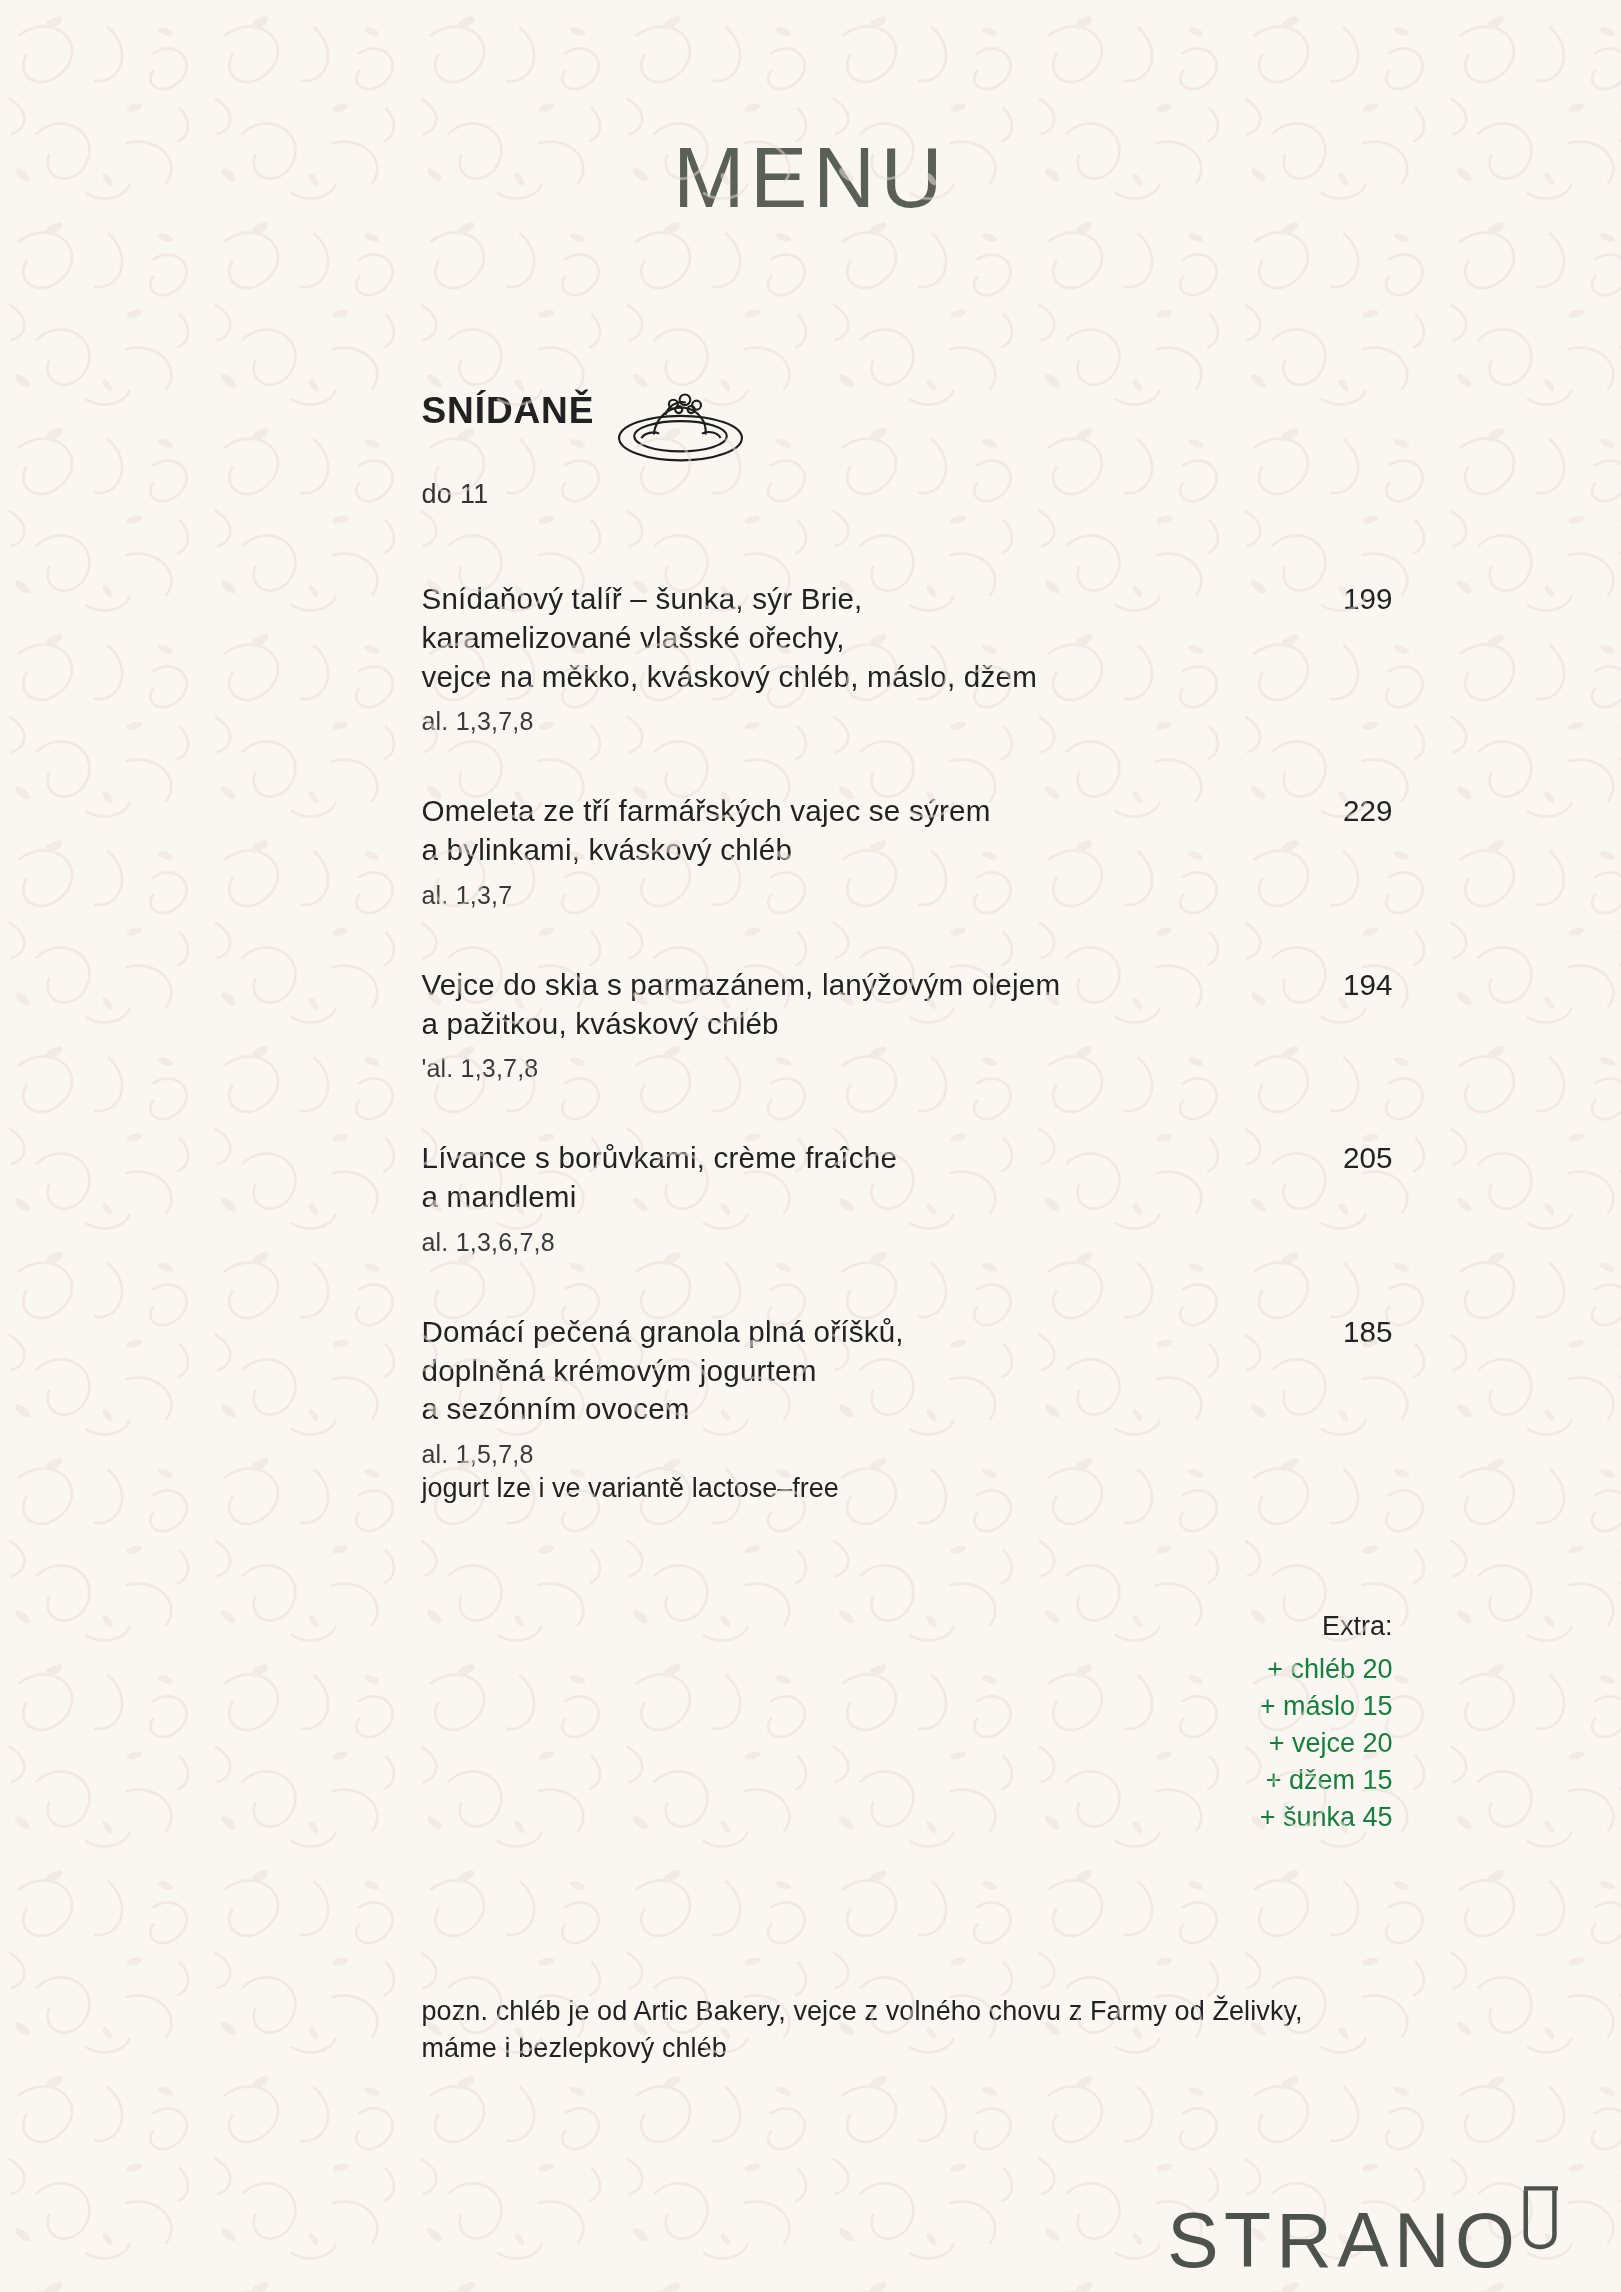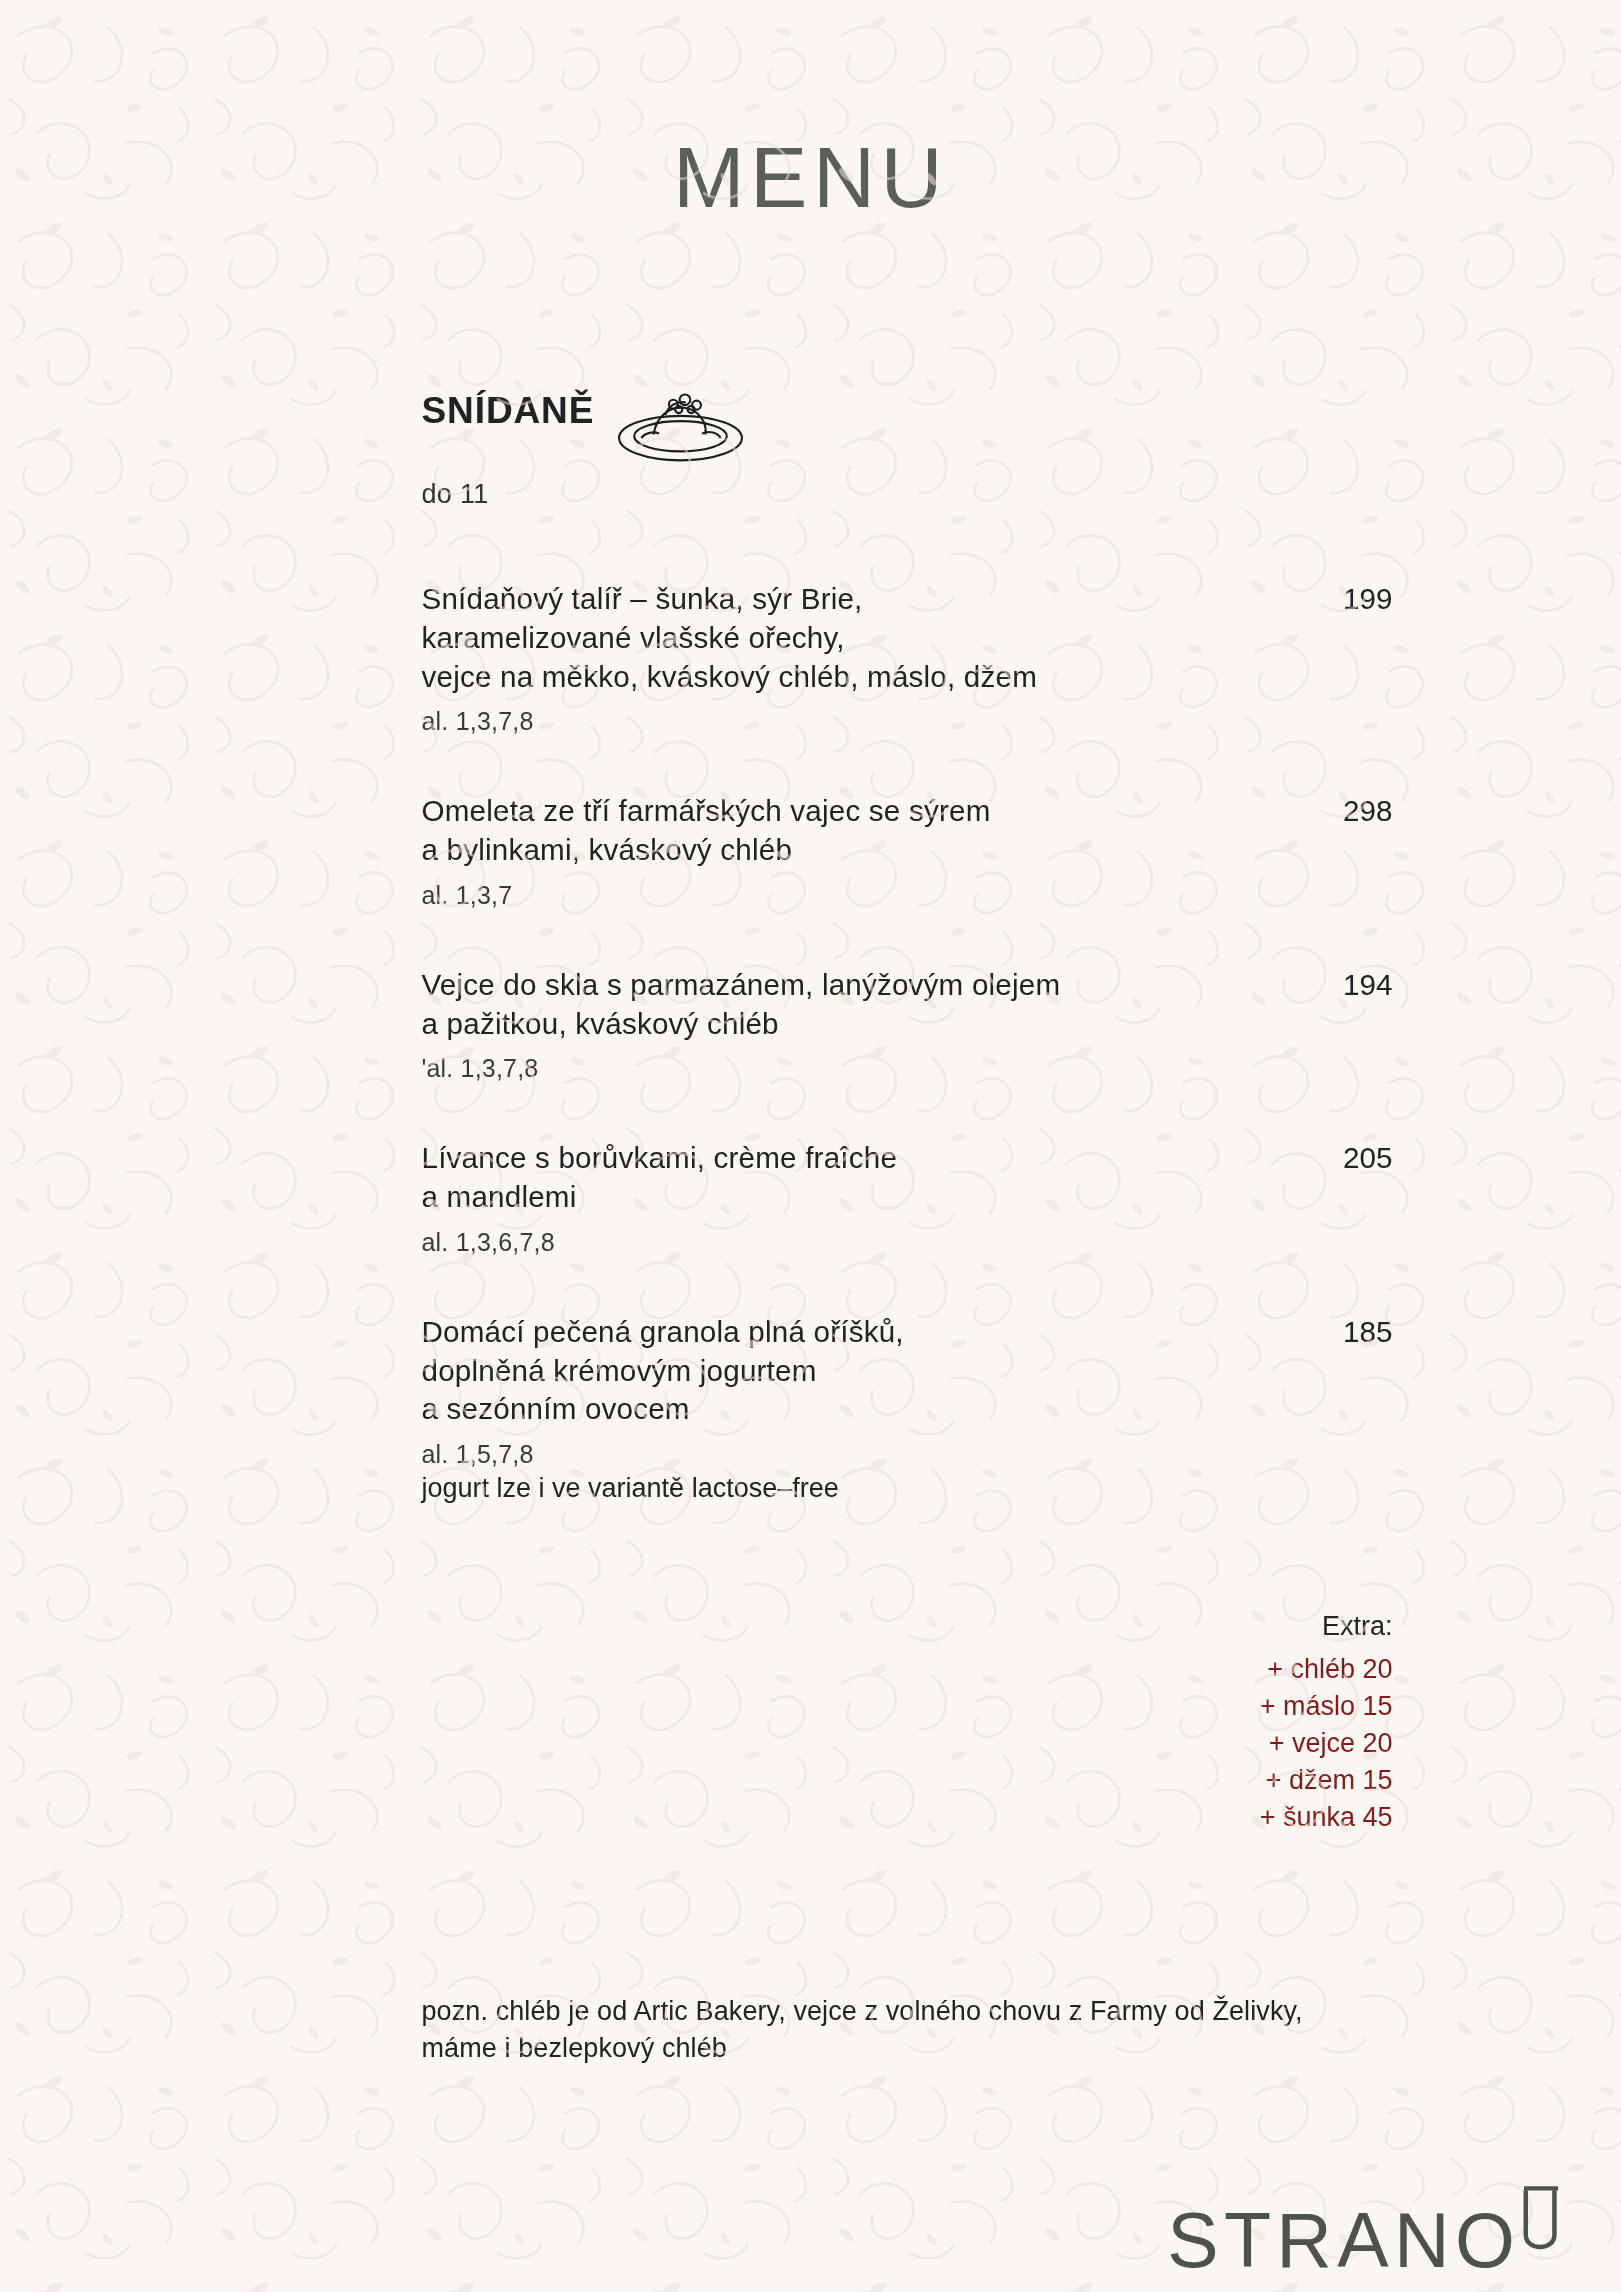--- a/index.html
+++ b/index.html
@@ -109,21 +109,21 @@
     margin-top: 107px;
     text-align: right;
   }
   .extra-title {
     font-size: 27px;
     color: #222;
     margin-bottom: 9px;
   }
   .extra-line {
     font-size: 27px;
-    color: #7f1d1d;
+    color: #15803d;
     padding-left: 32px;
     line-height: 1.37;
   }
 
   .footnote {
     margin-top: 157px;
     font-size: 27px;
     line-height: 1.37;
     color: #222;
     letter-spacing: 0.1px;
@@ -217,21 +217,21 @@
         </div>
         <div class="item-price">199</div>
       </div>
 
       <div class="item">
         <div class="item-left">
           <div class="item-line">Omeleta ze tří farmářských vajec se sýrem</div>
           <div class="item-line">a bylinkami, kváskový chléb</div>
           <div class="item-alerg">al. 1,3,7</div>
         </div>
-        <div class="item-price">298</div>
+        <div class="item-price">229</div>
       </div>
 
       <div class="item">
         <div class="item-left">
           <div class="item-line">Vejce do skla s parmazánem, lanýžovým olejem</div>
           <div class="item-line">a pažitkou, kváskový chléb</div>
           <div class="item-alerg">'al. 1,3,7,8</div>
         </div>
         <div class="item-price">194</div>
       </div>

